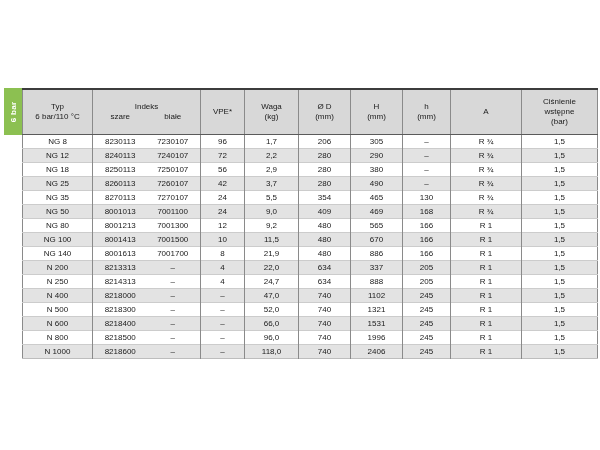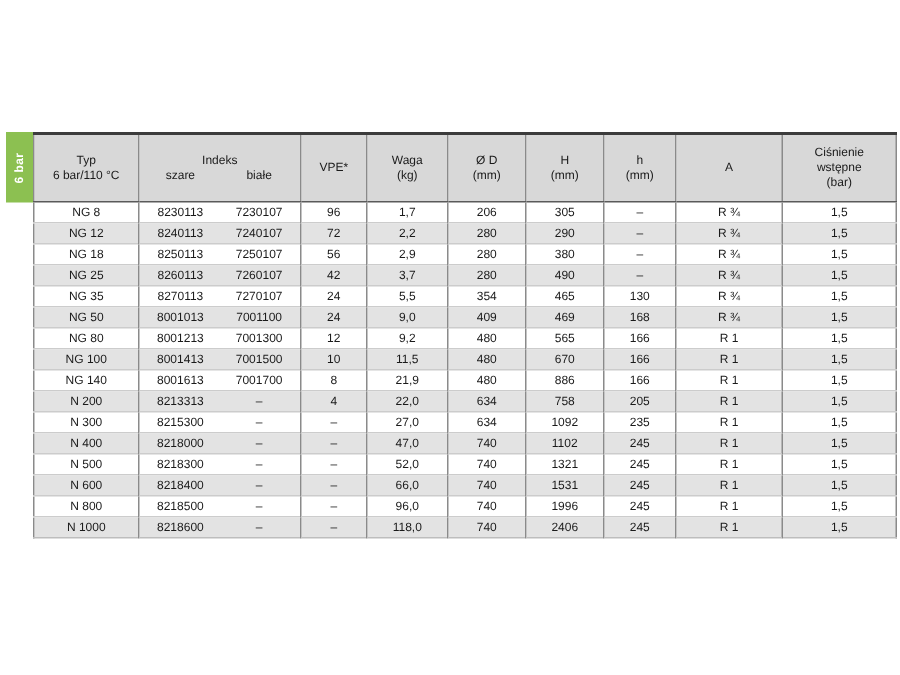--- a/index.html
+++ b/index.html
@@ -230,33 +230,33 @@
           <td>166</td>
           <td>R 1</td>
           <td>1,5</td>
         </tr>
         <tr>
           <td>N 200</td>
           <td><span class="half">8213313</span><span class="half">–</span></td>
           <td>4</td>
           <td>22,0</td>
           <td>634</td>
-          <td>758</td>
+          <td>337</td>
           <td>205</td>
           <td>R 1</td>
           <td>1,5</td>
         </tr>
         <tr>
-          <td>N 300</td>
-          <td><span class="half">8215300</span><span class="half">–</span></td>
-          <td>–</td>
-          <td>27,0</td>
+          <td>N 250</td>
+          <td><span class="half">8214313</span><span class="half">–</span></td>
+          <td>4</td>
+          <td>24,7</td>
           <td>634</td>
-          <td>1092</td>
-          <td>235</td>
+          <td>888</td>
+          <td>205</td>
           <td>R 1</td>
           <td>1,5</td>
         </tr>
         <tr>
           <td>N 400</td>
           <td><span class="half">8218000</span><span class="half">–</span></td>
           <td>–</td>
           <td>47,0</td>
           <td>740</td>
           <td>1102</td>

